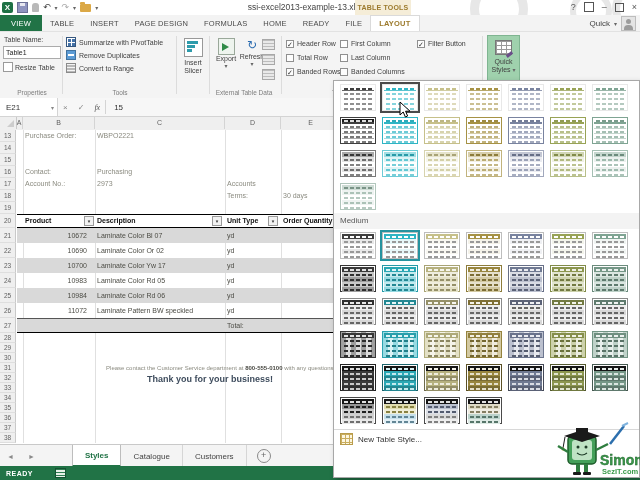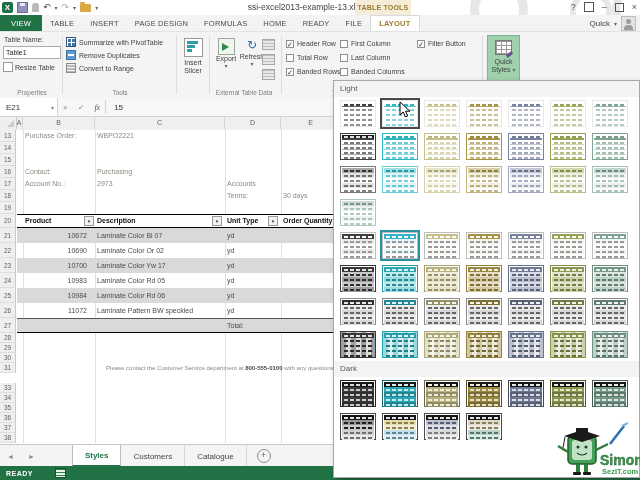--- a/index.html
+++ b/index.html
@@ -409,20 +409,24 @@
       <div class="grow" style="top: 213px; height: 10px;">
         <div class="rn">29</div>
       </div>
       <div class="grow" style="top: 223px; height: 10px;">
         <div class="rn">30</div>
       </div>
       <div class="grow" style="top: 233px; height: 10px;">
         <div class="rn">31</div>
         <span class="cellspan" style="left: 23px; width: 415px; text-align: center; top: 2px; font-size: 6px; color: rgb(139, 139, 128);"><span>Please contact the Customer Service department at </span><b style="color: rgb(74, 74, 68);">800-555-0100</b><span> with any questions or conc</span></span>
       </div>
+      <div class="grow" style="top: 243px; height: 10px;">
+        <div class="rn">32</div>
+        <span class="cellspan" style="left: 60px; width: 300px; text-align: center; top: 1px; font-size: 9px; font-weight: bold; color: rgb(63, 77, 94);">Thank you for your business!</span>
+      </div>
       <div class="grow" style="top: 253px; height: 10px;">
         <div class="rn">33</div>
       </div>
       <div class="grow" style="top: 263px; height: 10px;">
         <div class="rn">34</div>
       </div>
       <div class="grow" style="top: 273px; height: 10px;">
         <div class="rn">35</div>
       </div>
       <div class="grow" style="top: 283px; height: 10px;">
@@ -435,33 +439,32 @@
         <div class="rn">38</div>
       </div>
     </div>
 
   <div class="abs" id="tabbar">
     <span class="navarr">◄</span>
     <span class="navarr">►</span>
     <span style="width:30px;"></span>
     <span id="sheettabs" style="display:flex;align-items:stretch;">
         <div class="stab active">Styles</div>
+        <div class="stab">Catalogue</div>
         <div class="stab">Customers</div>
-        <div class="stab">Catalogue</div>
       </span>
     <span id="addsheet">+</span>
   </div>
 
   <div class="abs" id="statusbar">
     <span id="statusmode">READY</span>
     <span id="macroicon"></span>
   </div>
 
   <div class="abs" id="gallery">
-      <div class="gsec-label">Light</div>
       <div class="gal-row">
         <div class="swc">
           <div class="sw" style="border: 1px solid rgb(232, 232, 232);">
             <div class="swr" style="border-bottom: 1px solid rgb(101, 101, 101);">
               <span class="swd" style="background: rgb(63, 63, 63);"></span>
               <span class="swd" style="background: rgb(63, 63, 63);"></span>
               <span class="swd" style="background: rgb(63, 63, 63);"></span>
               <span class="swd" style="background: rgb(63, 63, 63);"></span>
               <span class="swd" style="background: rgb(63, 63, 63);"></span>
             </div>
@@ -1314,20 +1317,21 @@
             <div class="swr">
               <span class="swd" style="background: rgb(182, 202, 193);"></span>
               <span class="swd" style="background: rgb(182, 202, 193);"></span>
               <span class="swd" style="background: rgb(182, 202, 193);"></span>
               <span class="swd" style="background: rgb(182, 202, 193);"></span>
               <span class="swd" style="background: rgb(182, 202, 193);"></span>
             </div>
           </div>
         </div>
       </div>
+      <div class="gsec-label">Medium</div>
       <div class="gal-row">
         <div class="swc">
           <div class="sw" style="border: 1px solid rgb(189, 189, 189);">
             <div class="swr" style="background: rgb(63, 63, 63);">
               <span class="swd" style="background: rgb(255, 255, 255);"></span>
               <span class="swd" style="background: rgb(255, 255, 255);"></span>
               <span class="swd" style="background: rgb(255, 255, 255);"></span>
               <span class="swd" style="background: rgb(255, 255, 255);"></span>
               <span class="swd" style="background: rgb(255, 255, 255);"></span>
             </div>
@@ -2414,21 +2418,20 @@
             <div class="swr">
               <span class="swd" style="background: rgb(89, 115, 103);"></span>
               <span class="swd" style="background: rgb(89, 115, 103);"></span>
               <span class="swd" style="background: rgb(89, 115, 103);"></span>
               <span class="swd" style="background: rgb(89, 115, 103);"></span>
               <span class="swd" style="background: rgb(89, 115, 103);"></span>
             </div>
           </div>
         </div>
       </div>
-      <div class="gsec-label">Dark</div>
       <div class="gal-row">
         <div class="swc">
           <div class="sw" style="border: 1px solid rgb(35, 35, 35);">
             <div class="swr" style="background: rgb(22, 22, 22);">
               <span class="swd" style="background: rgb(217, 217, 217);"></span>
               <span class="swd" style="background: rgb(217, 217, 217);"></span>
               <span class="swd" style="background: rgb(217, 217, 217);"></span>
               <span class="swd" style="background: rgb(217, 217, 217);"></span>
               <span class="swd" style="background: rgb(217, 217, 217);"></span>
             </div>
@@ -2847,20 +2850,24 @@
             </div>
             <div class="swr" style="background: rgb(222, 234, 229);">
               <span class="swd" style="background: rgb(86, 118, 106);"></span>
               <span class="swd" style="background: rgb(86, 118, 106);"></span>
               <span class="swd" style="background: rgb(86, 118, 106);"></span>
               <span class="swd" style="background: rgb(86, 118, 106);"></span>
               <span class="swd" style="background: rgb(86, 118, 106);"></span>
             </div>
           </div>
         </div>
+      </div>
+      <div id="newstyle">
+        <span class="nticon"></span>
+        <span class="ntlabel">New Table Style...</span>
       </div>
     </div>
 
   <svg class="abs" id="cursor" width="14" height="18">
     <polygon points="1,1 1,14 4.2,11 6.4,16 8.6,15 6.6,10.2 11,10.2" fill="#ffffff" stroke="#000" stroke-width="1"></polygon>
   </svg>
 
   <svg class="abs" id="logo" width="90" height="58">
     <line x1="60" y1="22" x2="74" y2="4" stroke="#2c6fad" stroke-width="2.5"></line>
     <line x1="72" y1="4" x2="78" y2="1" stroke="#7fb2dd" stroke-width="2"></line>

